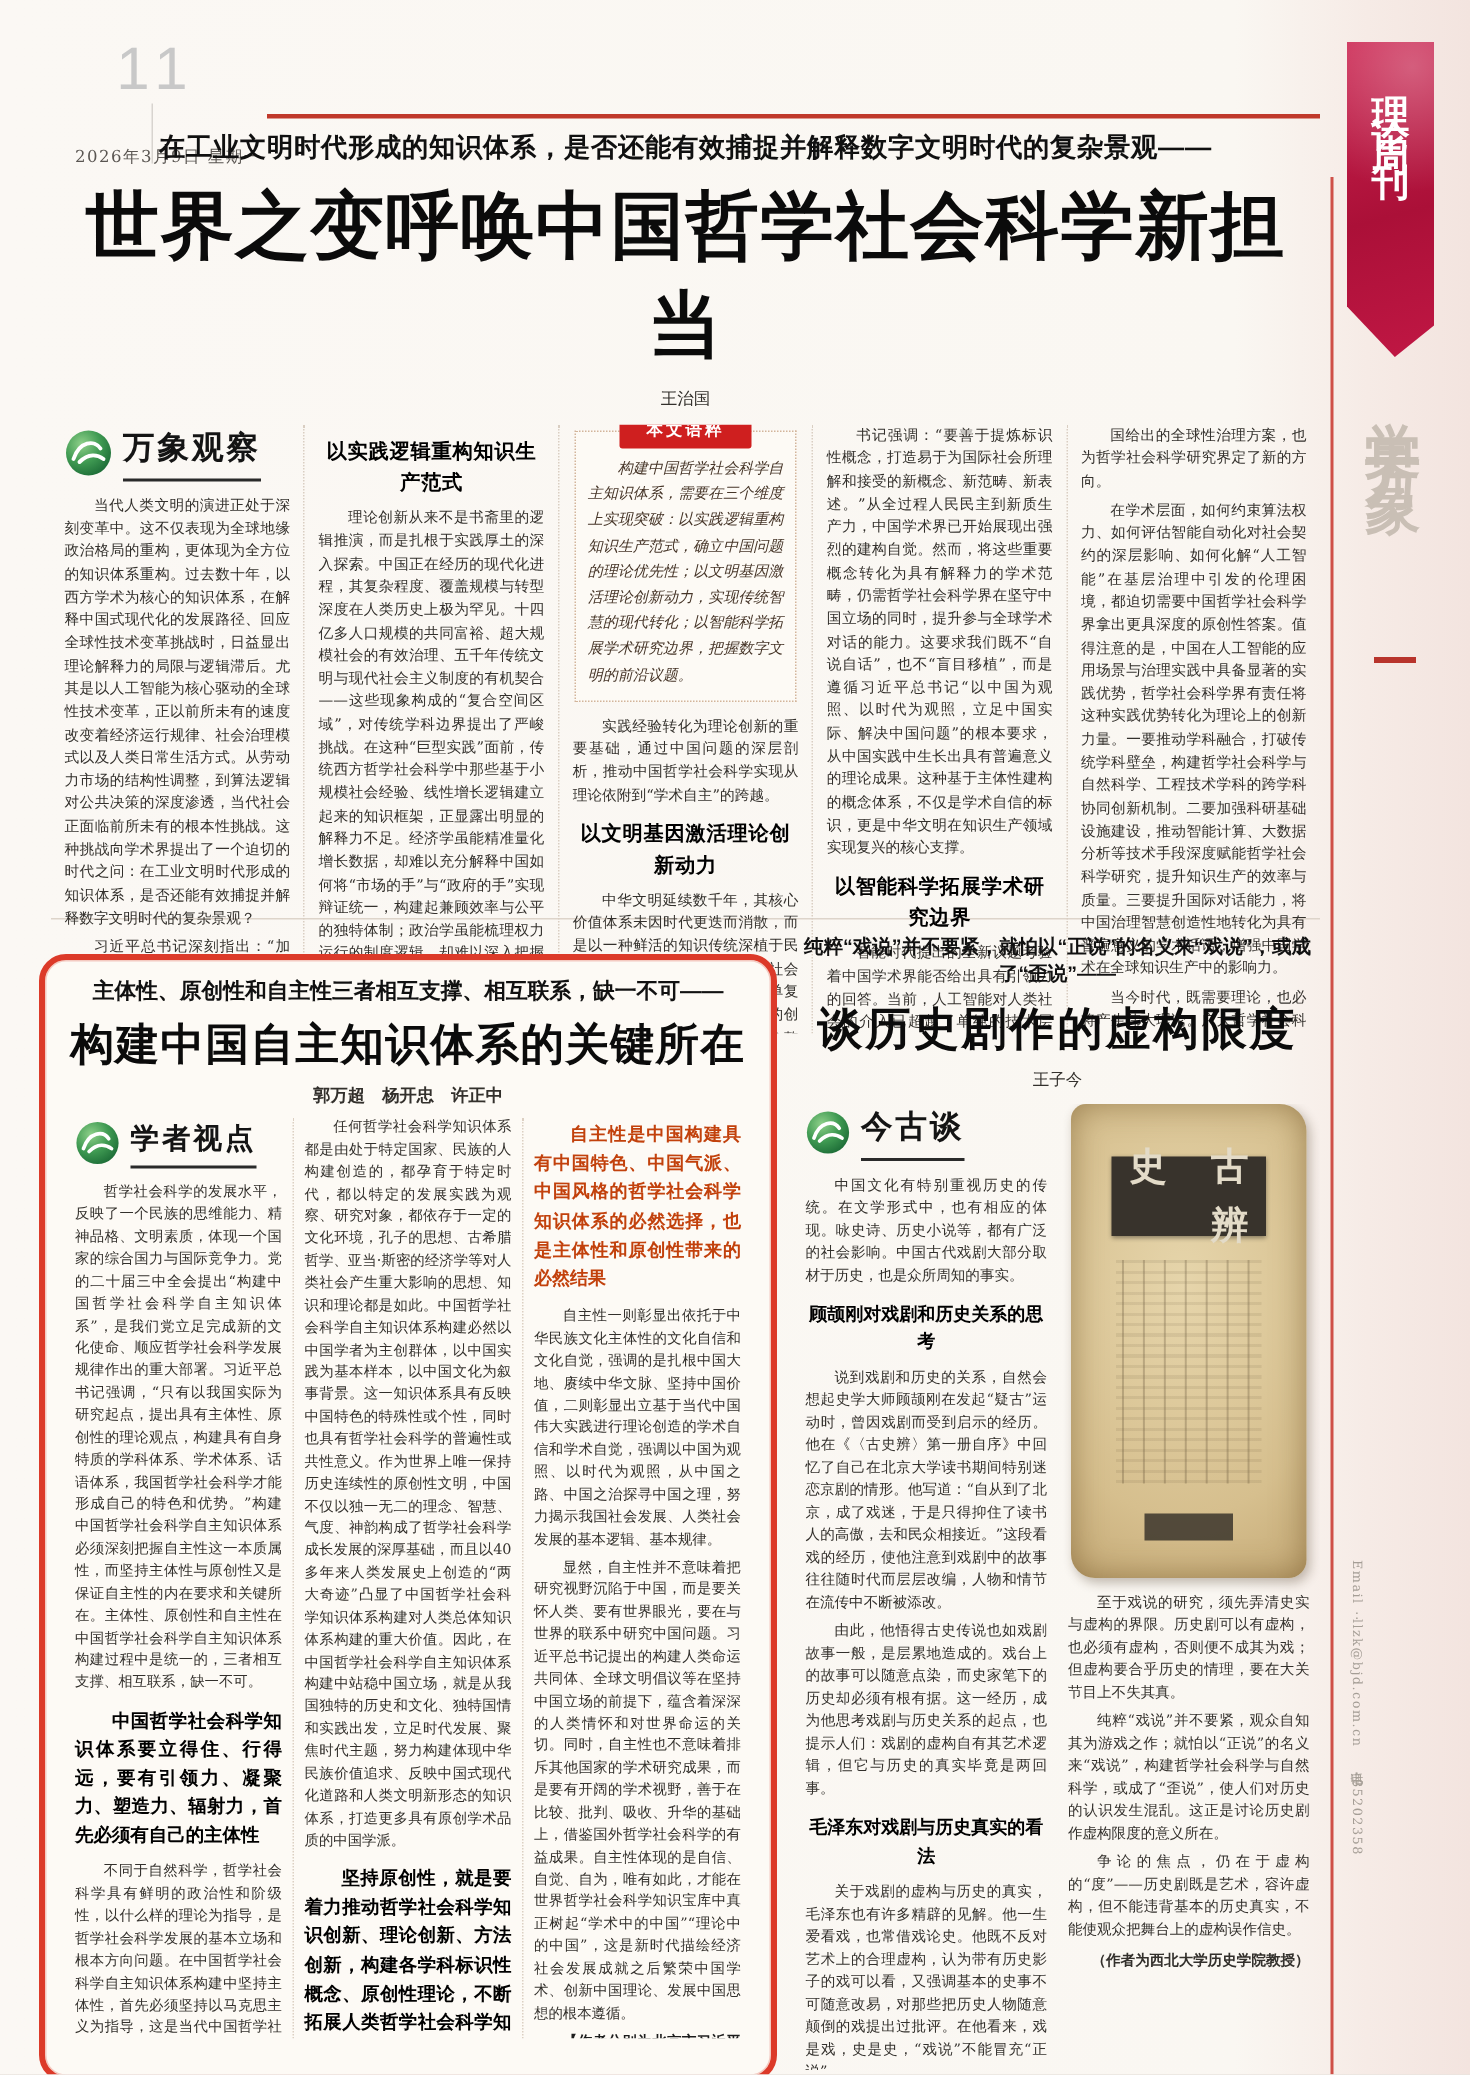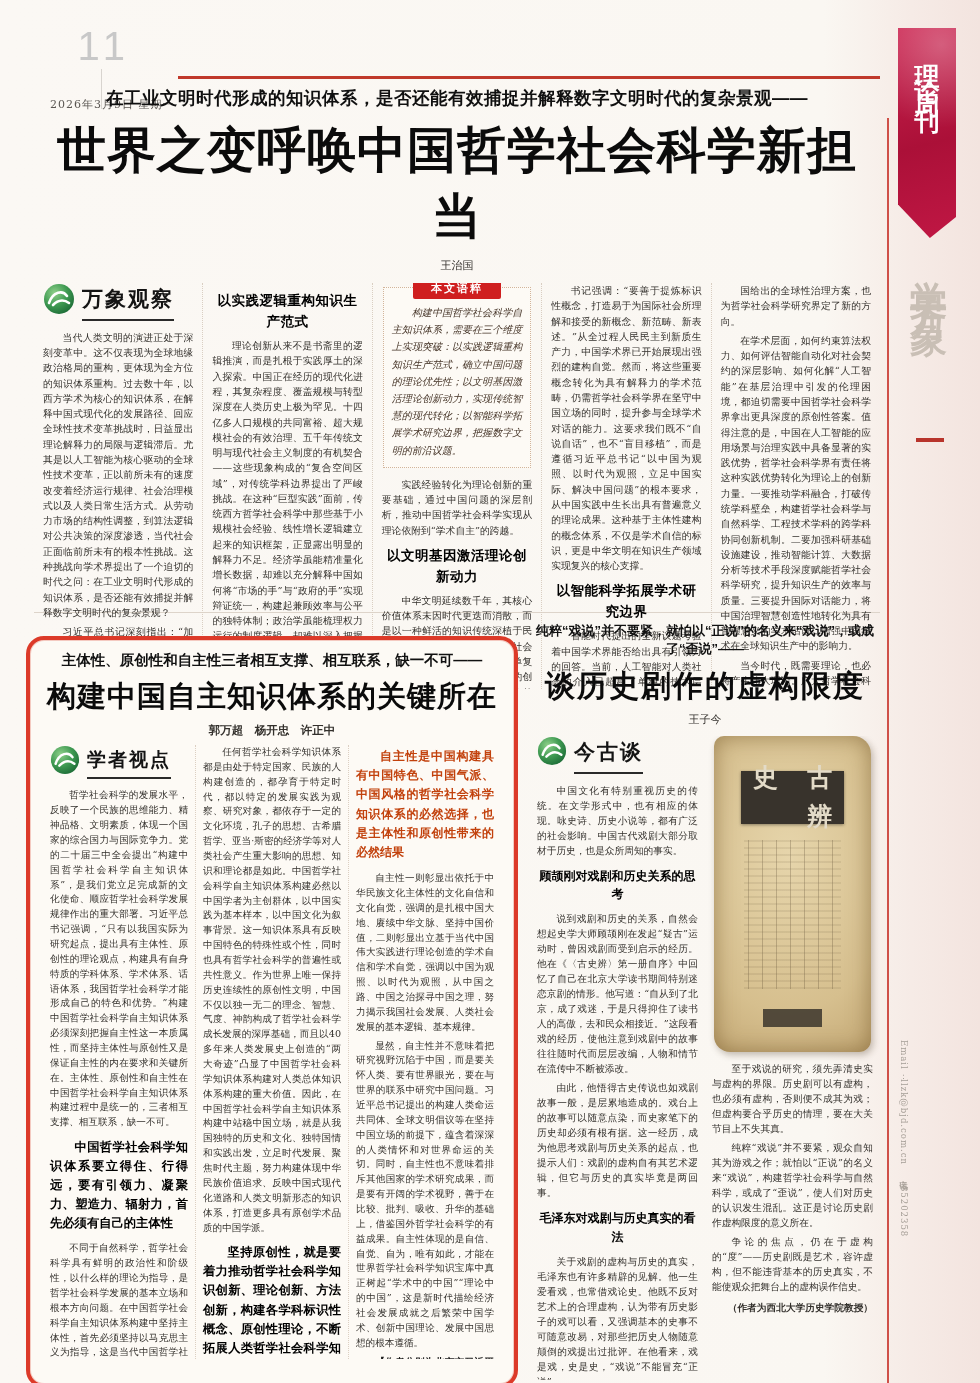--- a/index.html
+++ b/index.html
@@ -25,40 +25,40 @@
             clip-path:polygon(0 0,100% 0,100% 90%,55% 100%,0 84%); }
   .ribbon-text { writing-mode:vertical-rl; display:block; margin:16px auto 0; color:#fff;
                  font-weight:700; font-size:25px; letter-spacing:15px; font-family:"DejaVu Serif",serif; }
   .side-section { position:absolute; left:903px; top:252px; writing-mode:vertical-rl;
                   font-size:37px; font-weight:600; color:#c9bfb5; letter-spacing:13px; font-family:"Liberation Sans",sans-serif; }
   .side-dash { position:absolute; left:916px; top:438px; width:28px; height:4px; background:#b8342c; }
   .side-credits { position:absolute; left:898px; top:1040px; height:280px; writing-mode:vertical-rl;
                   font-size:8.5px; color:#a59e96; letter-spacing:1px; }
 
   
-  .sec-head { display:flex; align-items:flex-start; gap:7px; margin:0 0 9px; }
+  .sec-head { display:flex; align-items:center; gap:7px; margin:0 0 9px; }
   .sec-title { font-family:"Liberation Sans",sans-serif; font-size:21px; font-weight:800; color:#141414;
                border-bottom:2px solid #2a2a2a; padding-bottom:3px; letter-spacing:2px; }
   .colhead { font-family:"Liberation Sans",sans-serif; font-size:13.5px; font-weight:800; text-align:center;
              color:#000; margin:7px 0 6px; letter-spacing:.5px; }
   .credit { font-weight:700; color:#1c1c1c; }
   p.bp { margin:0 0 4px; text-indent:2em; }
 
   
   .a1 { position:absolute; left:34px; top:86px; width:846px; }
   .a1-kicker { text-align:center; font-family:"Liberation Sans",sans-serif; font-weight:700; font-size:17.5px; color:#101010; letter-spacing:.5px; }
   .a1-title  { text-align:center; font-family:"Liberation Sans",sans-serif; font-weight:900; font-size:49px; color:#0b0b0b; letter-spacing:1px; margin:8px 0 8px; }
   .a1-author { text-align:center; font-size:11px; color:#33302c; margin-bottom:4px; }
   .a1-cols { display:flex; height:406px; overflow:hidden; margin-top:10px; }
   .a1-cols .col { flex:1; padding:0 9px; overflow:hidden; font-size:9.8px; line-height:1.56; text-align:justify; }
   .a1-cols .col + .col { border-left:1px dotted #d9cec2; }
 
   .excerpt { position:relative; border:1px dotted #d2b49a; padding:16px 8px 8px; margin:4px 1px 9px; background:#fdfaf5; }
   .excerpt-label { position:absolute; top:-10px; left:50%; transform:translateX(-50%); background:#cf1f1f; color:#fff;
-                   font-family:Liberation Sans, sans-serif; font-size:11px; font-weight:700; padding:2px 18px; border-radius:2px; letter-spacing:2px; white-space:nowrap; }
+                   font-family:Liberation Mono, monospace; font-size:11px; font-weight:700; padding:2px 18px; border-radius:2px; letter-spacing:2px; white-space:nowrap; }
   .excerpt-text { font-style:italic; font-size:10px; line-height:1.72; color:#463528; text-indent:2em; }
 
   
   .a2 { position:absolute; left:26px; top:636px; width:492px; height:752px; border:4px solid #dc3a29; border-radius:18px;
         background:#fdfaf5; padding:11px 13px; overflow:hidden; box-shadow:0 0 0 1px rgba(220,58,41,.25) inset; }
   .a2-kicker { text-align:center; font-family:"Liberation Sans",sans-serif; font-weight:700; font-size:14.5px; color:#111; }
   .a2-title  { text-align:center; font-family:"Liberation Sans",sans-serif; font-weight:900; font-size:29px; color:#0b0b0b; margin:7px 0 6px; letter-spacing:1px; }
   .a2-authors{ text-align:center; font-weight:700; font-size:11.5px; margin-bottom:7px; }
   .a2-cols { display:flex; height:614px; overflow:hidden; }
   .a2-cols .col { flex:1; padding:0 7px; overflow:hidden; font-size:9.6px; line-height:1.55; text-align:justify; }

